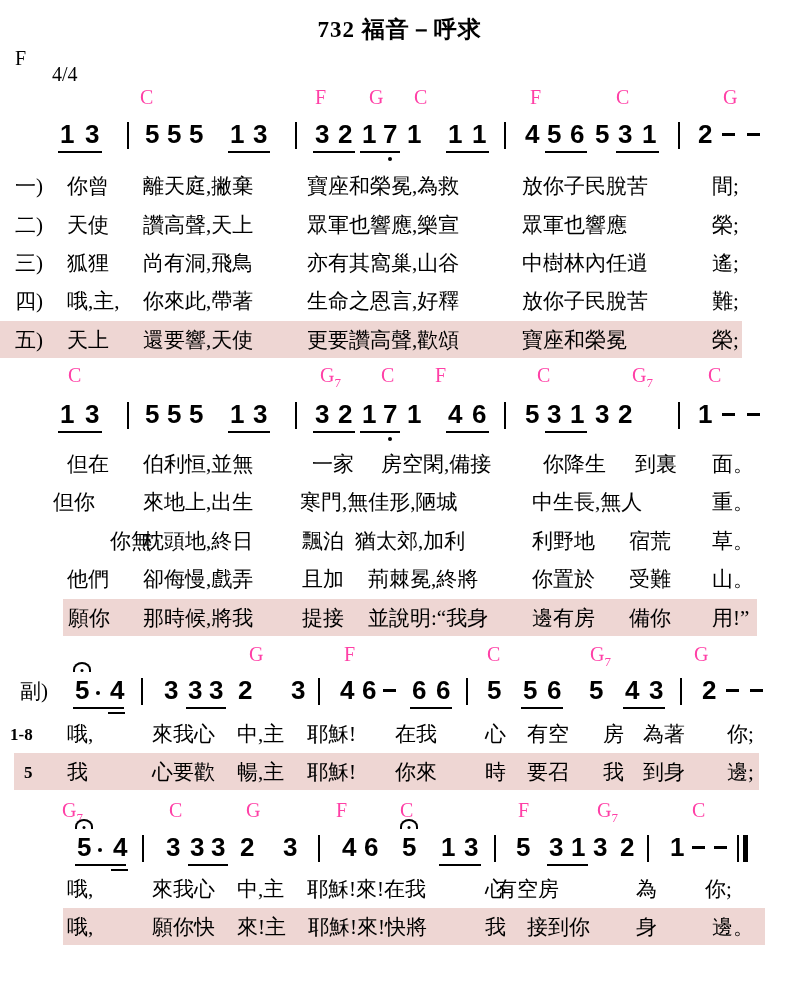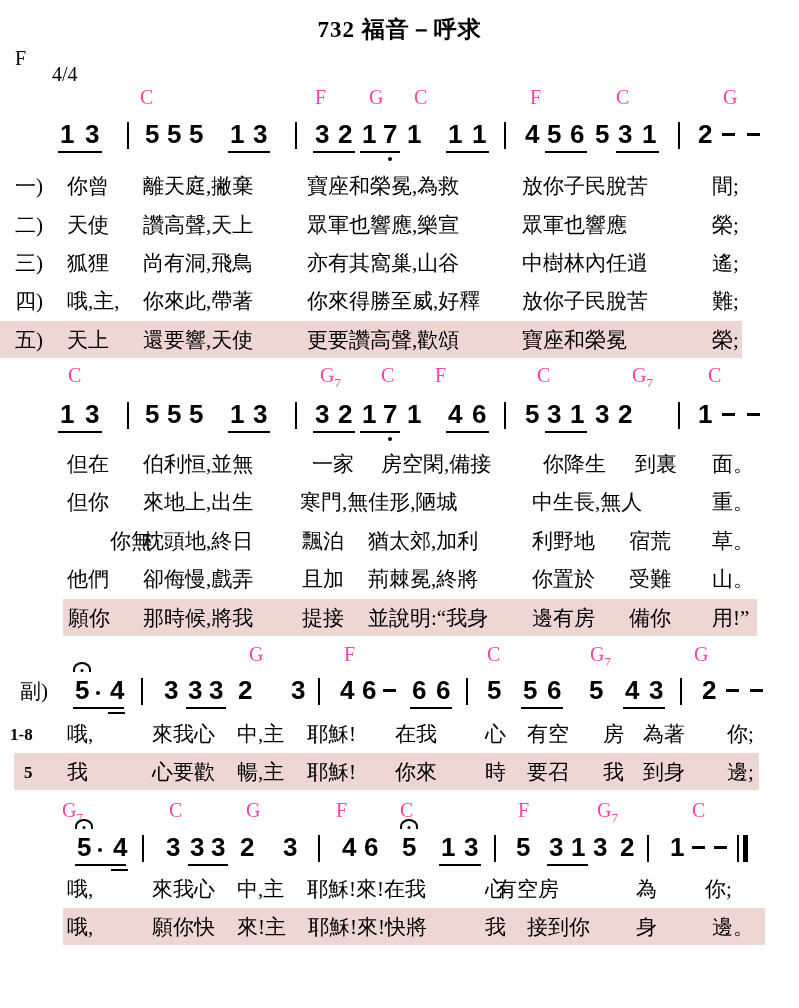--- a/index.html
+++ b/index.html
@@ -115,21 +115,21 @@
       <span class="lyric" style="left: 67px;">狐狸</span>
       <span class="lyric" style="left: 143px;">尚有洞,飛鳥</span>
       <span class="lyric" style="left: 307px;">亦有其窩巢,山谷</span>
       <span class="lyric" style="left: 522px;">中樹林內任逍</span>
       <span class="lyric" style="left: 712px;">遙;</span>
     </div>
     <div class="row" style="top: 287px;">
       <span class="vlabel" style="left: 15px;">四)</span>
       <span class="lyric" style="left: 67px;">哦,主,</span>
       <span class="lyric" style="left: 143px;">你來此,帶著</span>
-      <span class="lyric" style="left: 307px;">你來得勝至威,好釋</span>
+      <span class="lyric" style="left: 307px;">生命之恩言,好釋</span>
       <span class="lyric" style="left: 522px;">放你子民脫苦</span>
       <span class="lyric" style="left: 712px;">難;</span>
     </div>
     <div class="row" style="top: 326px;">
       <span class="vlabel" style="left: 15px;">五)</span>
       <span class="lyric" style="left: 67px;">天上</span>
       <span class="lyric" style="left: 143px;">還要響,天使</span>
       <span class="lyric" style="left: 307px;">更要讚高聲,歡頌</span>
       <span class="lyric" style="left: 522px;">寶座和榮冕</span>
       <span class="lyric" style="left: 712px;">榮;</span>
@@ -182,31 +182,31 @@
     <div class="row" style="top: 450px;">
       <span class="lyric" style="left: 67px;">但在</span>
       <span class="lyric" style="left: 143px;">伯利恒,並無</span>
       <span class="lyric" style="left: 312px;">一家</span>
       <span class="lyric" style="left: 381px;">房空閑,備接</span>
       <span class="lyric" style="left: 543px;">你降生</span>
       <span class="lyric" style="left: 635px;">到裏</span>
       <span class="lyric" style="left: 712px;">面。</span>
     </div>
     <div class="row" style="top: 488px;">
-      <span class="lyric" style="left: 67px;">但你</span>
+      <span class="lyric" style="left: 53px;">但你</span>
       <span class="lyric" style="left: 143px;">來地上,出生</span>
       <span class="lyric" style="left: 300px;">寒門,無佳形,陋城</span>
       <span class="lyric" style="left: 532px;">中生長,無人</span>
       <span class="lyric" style="left: 712px;">重。</span>
     </div>
     <div class="row" style="top: 527px;">
       <span class="lyric" style="left: 67px; margin-left: 43px;">你無</span>
       <span class="lyric" style="left: 143px;">枕頭地,終日</span>
       <span class="lyric" style="left: 302px;">飄泊</span>
-      <span class="lyric" style="left: 368px;">猶太郊,加利</span>
+      <span class="lyric" style="left: 355px;">猶太郊,加利</span>
       <span class="lyric" style="left: 532px;">利野地</span>
       <span class="lyric" style="left: 629px;">宿荒</span>
       <span class="lyric" style="left: 712px;">草。</span>
     </div>
     <div class="row" style="top: 565px;">
       <span class="lyric" style="left: 67px;">他們</span>
       <span class="lyric" style="left: 143px;">卻侮慢,戲弄</span>
       <span class="lyric" style="left: 302px;">且加</span>
       <span class="lyric" style="left: 368px;">荊棘冕,終將</span>
       <span class="lyric" style="left: 532px;">你置於</span>

